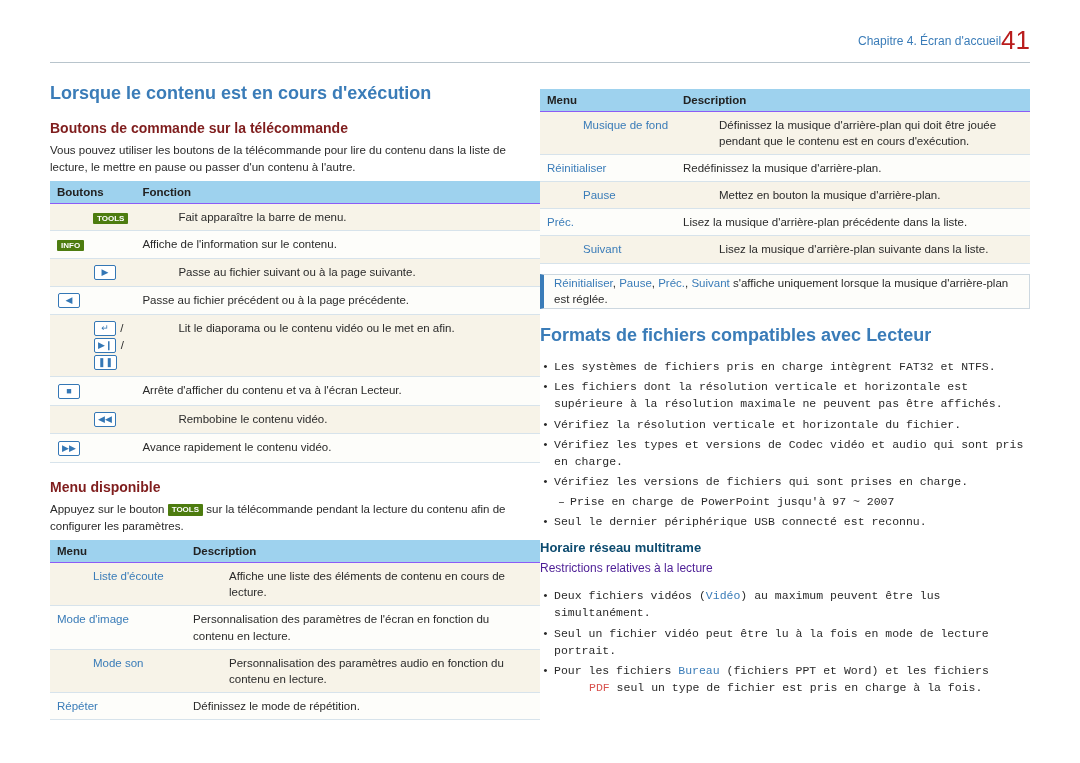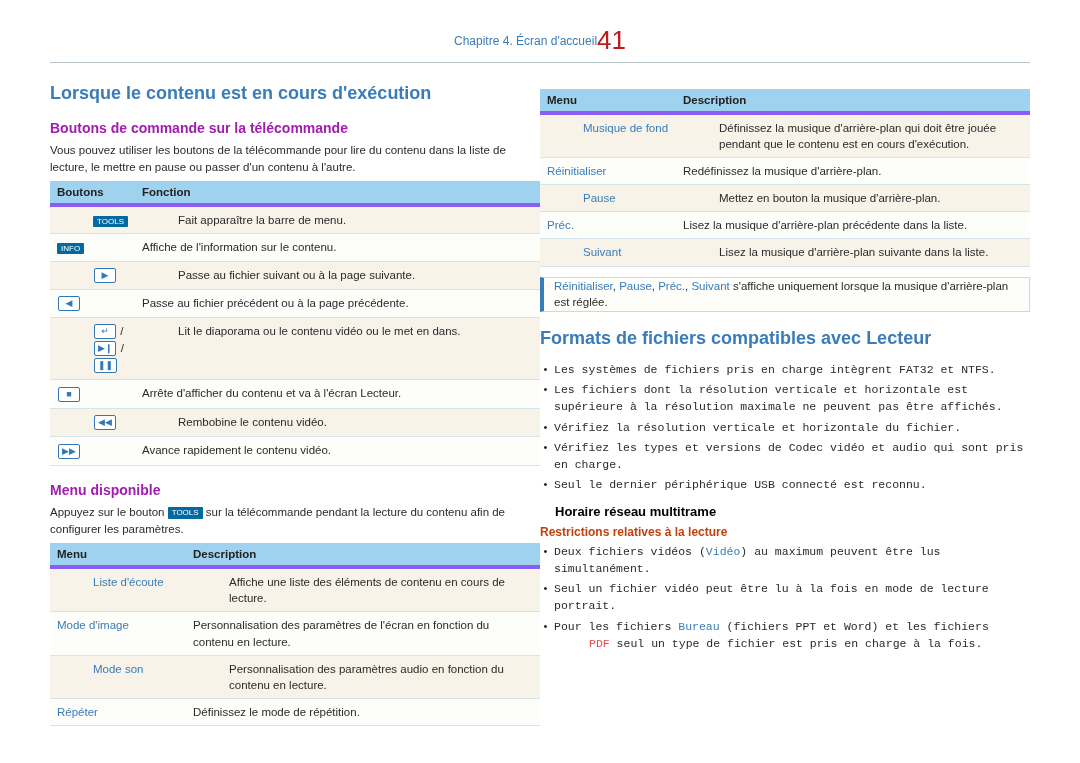--- a/index.html
+++ b/index.html
@@ -9,21 +9,21 @@
     height: 763px;
     background: #fff;
     color: #2a2a2a;
     position: relative;
   }
   .page {
     padding: 25px 50px 30px 50px;
   }
   .top-bar {
     display: flex;
-    justify-content: center;
+    justify-content: flex-end;
     align-items: center;
     margin-bottom: 6px;
   }
   .chapter {
     color: #3a7cb8;
     font-size: 12px;
   }
   .page-num {
     color: #b91c1c;
     font-size: 26px;
@@ -41,60 +41,59 @@
     flex: 1;
     min-width: 0;
   }
   h1.section {
     color: #3a7cb8;
     font-size: 18px;
     font-weight: 700;
     margin-bottom: 12px;
   }
   h2.sub {
-    color: #a21caf;
+    color: #7f1d1d;
     font-size: 14px;
     font-weight: 600;
     margin-top: 16px;
     margin-bottom: 6px;
   }
   h3.subsub {
-    color: #000000;
+    color: #0c4a6e;
     font-size: 13px;
     font-weight: 600;
     margin-top: 10px;
     margin-bottom: 6px;
-    margin-left: 15px;
   }
   h4.tiny {
-    color: #c2410c;
+    color: #4c1d95;
     font-size: 12px;
-    font-weight: 700;
+    font-weight: 400;
     margin-top: 6px;
-    margin-bottom: 4px;
+    margin-bottom: 12px;
   }
   p.body {
     font-size: 11.5px;
     line-height: 1.45;
     margin-bottom: 6px;
   }
   table.ref {
     width: 100%;
     border-collapse: collapse;
     font-size: 11.5px;
     margin-top: 6px;
     margin-bottom: 10px;
   }
   table.ref th {
     background: #9ed2ee;
     color: #222;
     font-weight: 700;
     text-align: left;
     padding: 5px 7px;
-    border-bottom: 4px solid #8b5cf6;
+    border-bottom: 1px solid #8b5cf6;
   }
   table.ref td {
     padding: 5px 7px;
     border-bottom: 1px solid #d7e3eb;
     vertical-align: top;
     background: #fdfdfa;
     line-height: 1.4;
   }
   table.ref td.alt {
     background: #f7f3e8;
@@ -151,24 +150,24 @@
     line-height: 13px;
     text-align: center;
     background: #fff;
     color: #3477b5;
     font-size: 9px;
     vertical-align: middle;
     margin: 1px 1px;
   }
   .kbd-label {
     display: inline-block;
-    background: #0369a1;
+    background: #4d7c0f;
     color: #fff;
     font-size: 8px;
-    font-weight: 400;
+    font-weight: 700;
     padding: 1px 4px;
     border-radius: 1px;
     vertical-align: middle;
     line-height: 1.2;
   }
   .fbtns { line-height: 1.2; }
   td.btns-cell { width: 72px; }
   table.ref th:first-child { width: 72px; }
   table.menu-table th:first-child { width: 136px; }
   table.menu-table td:first-child { width: 136px; }
@@ -215,21 +214,21 @@
             <td class="btns-cell"><span class="kbd-badge">◀</span></td>
             <td>Passe au fichier précédent ou à la page précédente.</td>
           </tr>
           <tr>
             <td class="btns-cell alt">
               <div class="fbtns">
                 <span class="kbd-badge">↵</span> / <span class="kbd-badge">▶❙</span> /<br>
                 <span class="kbd-badge">❚❚</span>
               </div>
             </td>
-            <td class="alt">Lit le diaporama ou le contenu vidéo ou le met en dans.</td>
+            <td class="alt">Lit le diaporama ou le contenu vidéo ou le met en afin.</td>
           </tr>
           <tr>
             <td class="btns-cell"><span class="kbd-badge">■</span></td>
             <td>Arrête d'afficher du contenu et va à l'écran Lecteur.</td>
           </tr>
           <tr>
             <td class="btns-cell alt"><span class="kbd-badge">◀◀</span></td>
             <td class="alt">Rembobine le contenu vidéo.</td>
           </tr>
           <tr>
@@ -307,20 +306,21 @@
       <div class="note-box">
         <span class="hl-blue">Réinitialiser</span><span>, </span><span class="hl-blue">Pause</span><span>, </span><span class="hl-blue">Préc.</span><span>, </span><span class="hl-blue">Suivant</span><span> s'affiche uniquement lorsque la musique d'arrière-plan est réglée.</span>
       </div>
 
       <h1 class="section">Formats de fichiers compatibles avec Lecteur</h1>
       <ul class="bul">
         <li><span>Les systèmes de fichiers pris en charge intègrent FAT32 et NTFS.</span></li>
         <li><span>Les fichiers dont la résolution verticale et horizontale est supérieure à la résolution maximale ne peuvent pas être affichés.</span></li>
         <li><span>Vérifiez la résolution verticale et horizontale du fichier.</span></li>
         <li><span>Vérifiez les types et versions de Codec vidéo et audio qui sont pris en charge.</span></li>
+        <li><span>Vérifiez les versions de fichiers qui sont prises en charge.</span><span class="dash">Prise en charge de PowerPoint jusqu'à 97 ~ 2007</span></li>
         <li><span>Seul le dernier périphérique USB connecté est reconnu.</span></li>
       </ul>
 
       <h3 class="subsub">Horaire réseau multitrame</h3>
       <h4 class="tiny">Restrictions relatives à la lecture</h4>
       <ul class="bul">
         <li><span>Deux fichiers vidéos (</span><span class="hl-blue">Vidéo</span><span>) au maximum peuvent être lus simultanément.</span></li>
         <li><span>Seul un fichier vidéo peut être lu à la fois en mode de lecture portrait.</span></li>
         <li><span>Pour les fichiers </span><span class="hl-blue">Bureau</span><span> (fichiers PPT et Word) et les fichiers </span><span class="hl-red">PDF</span><span> seul un type de fichier est pris en charge à la fois.</span></li>
       </ul>

